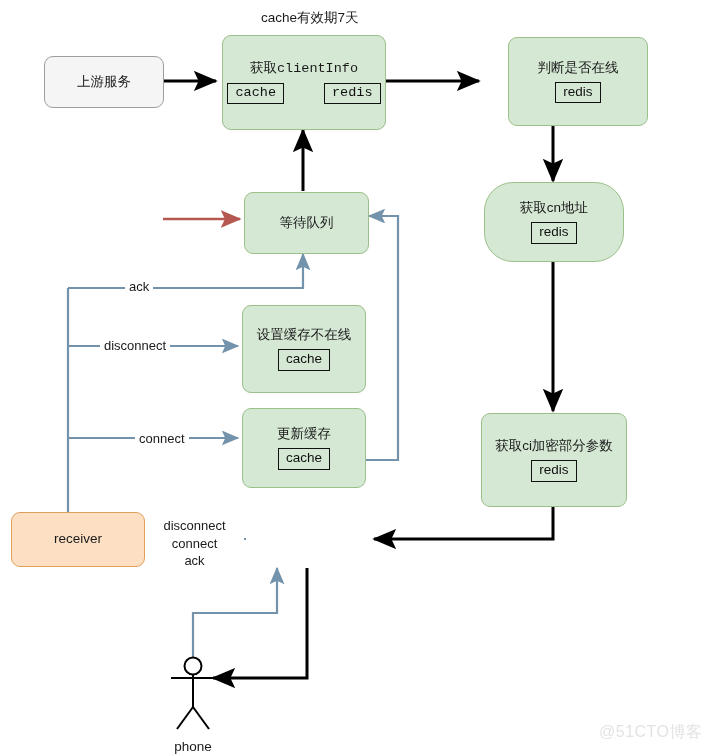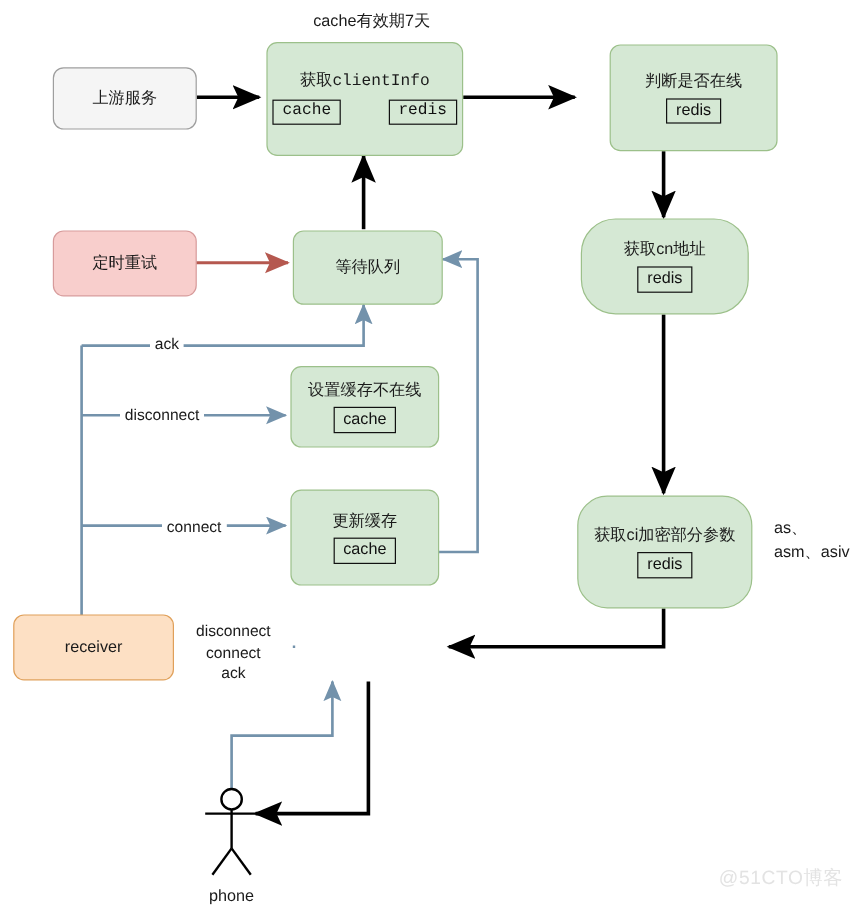--- a/index.html
+++ b/index.html
@@ -185,52 +185,47 @@
   <div class="node green" style="left:484px; top:37px; width:140px; height:89px;margin-left:24px;">
     <div class="node-title">判断是否在线</div>
     <span class="tag">redis</span>
   </div>
 
   <div class="node green" style="left:484px; top:182px; width:140px; height:80px;border-radius:29px;">
     <div class="node-title">获取cn地址</div>
     <span class="tag">redis</span>
   </div>
 
-  <div class="node green" style="left:481px; top:413px; width:146px; height:94px;border-radius:25px;">
+  <div class="node green" style="left:481px; top:413px; width:146px; height:94px;">
     <div class="node-title">获取ci加密部分参数</div>
     <span class="tag">redis</span>
   </div>
 
-  <div class="node pink" style="left:44px; top:192px; width:120px; height:55px;">
-    <div class="node-title">定时重试</div>
-  </div>
 
   <div class="node green" style="left:244px; top:192px; width:125px; height:62px;">
     <div class="node-title">等待队列</div>
   </div>
 
-  <div class="node green" style="left:242px; top:305px; width:124px; height:68px;">
+  <div class="node green" style="left:242px; top:305px; width:124px; height:88px;">
     <div class="node-title">设置缓存不在线</div>
     <span class="tag">cache</span>
   </div>
 
   <div class="node green" style="left:242px; top:408px; width:124px; height:80px;">
     <div class="node-title">更新缓存</div>
     <span class="tag">cache</span>
   </div>
 
   <div class="node orange" style="left:11px; top:512px; width:134px; height:55px;">
     <div class="node-title">receiver</div>
   </div>
 
 
   <div class="free-label" style="left:261px; top:8px;">cache有效期7天</div>
 
-  <div class="free-label" style="left:645px; top:430px;">as、
-asm、asiv</div>
 
   <div class="edge-label" style="left:125px; top:278px; padding:0 4px;">ack</div>
 
   <div class="edge-label" style="left:100px; top:337px; padding:0 4px;">disconnect</div>
 
   <div class="edge-label" style="left:135px; top:430px; padding:0 4px;">connect</div>
 
   <div class="edge-label" style="left:145px; top:517px; width:95px; padding:0 2px;">disconnect
 connect
 ack</div>

